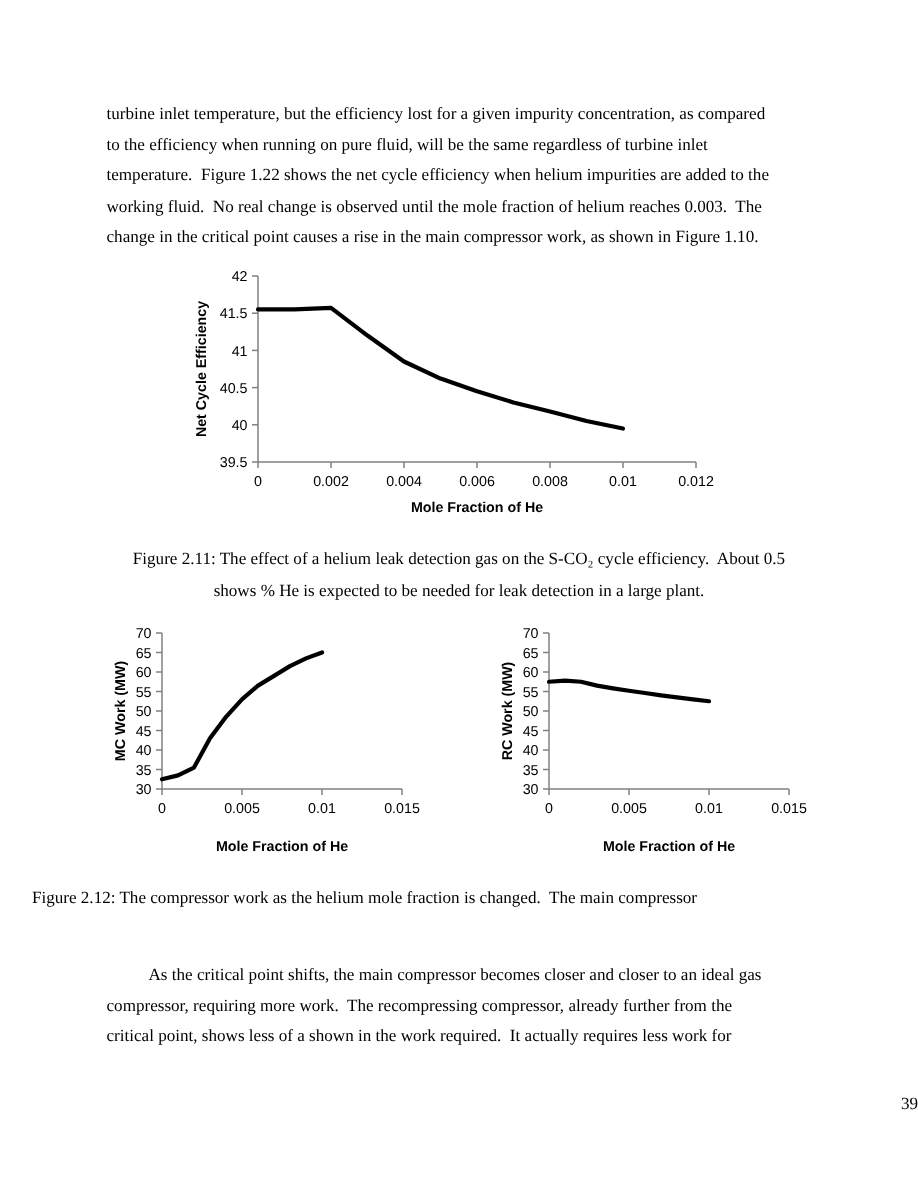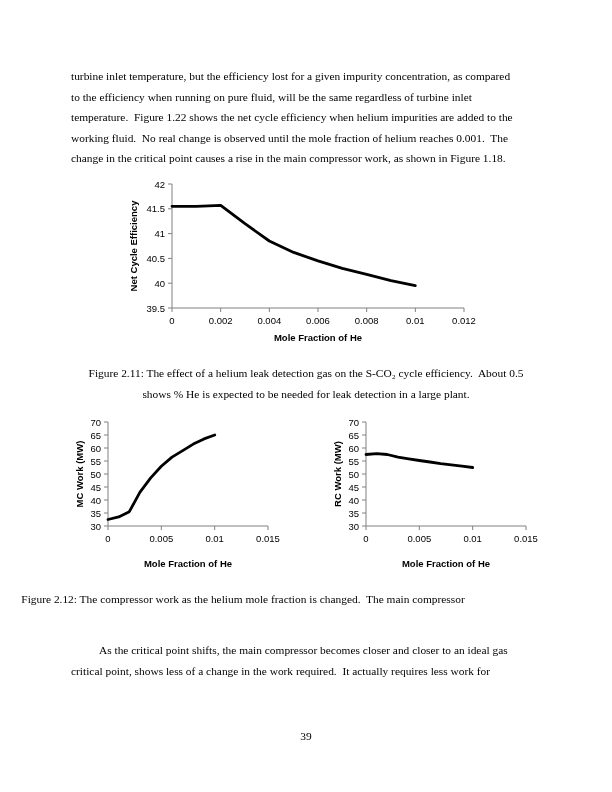--- a/index.html
+++ b/index.html
@@ -14,37 +14,37 @@
     overflow: hidden;
     padding-left: 42px;
   }
   .text-block { position: absolute; font-size: 11.4px; line-height: 20.6px; }
   .tline { white-space: pre; }
   #para-top    { left: 71px;  top: 66px;  width: 482px; }
   #caption-1   { left: 0;     top: 363px; width: 612px; text-align: center; }
   #caption-2   { left: 0;     top: 589px; width: 486px; text-align: center; }
   #para-bottom { left: 71px;  top: 640px; width: 482px; font-family: Liberation Serif, serif; }
   #para-bottom .tline:first-child { text-indent: 28px; }
-  #page-num    { left: 0;     top: 726px; width: 612px; text-align: center; }
+  #page-num    { left: 0;     top: 726px; width: 612px; text-align: right; }
   .chart { position: absolute; }
   #chart-0 { left: 126px; top: 176px; width: 354px; height: 172px; }
   #chart-1 { left: 72px;  top: 414px; width: 222px; height: 160px; }
   #chart-2 { left: 330px; top: 414px; width: 222px; height: 160px; }
 </style>
 </head>
 <body>
 
 <div id="page">
 
   <div id="para-top" class="text-block">
       <div class="tline">turbine inlet temperature, but the efficiency lost for a given impurity concentration, as compared</div>
       <div class="tline">to the efficiency when running on pure fluid, will be the same regardless of turbine inlet</div>
       <div class="tline">temperature.  Figure 1.22 shows the net cycle efficiency when helium impurities are added to the</div>
-      <div class="tline">working fluid.  No real change is observed until the mole fraction of helium reaches 0.001.  The</div>
-      <div class="tline">change in the critical point causes a rise in the main compressor work, as shown in Figure 1.18.</div>
+      <div class="tline">working fluid.  No real change is observed until the mole fraction of helium reaches 0.003.  The</div>
+      <div class="tline">change in the critical point causes a rise in the main compressor work, as shown in Figure 1.10.</div>
     </div>
 
   <div id="chart-0" class="chart"><svg width="354" height="172">
         <line x1="46" y1="8" x2="46" y2="132" stroke="#808080" stroke-width="1"></line>
         <line x1="46" y1="132" x2="338" y2="132" stroke="#808080" stroke-width="1"></line>
         <line x1="42" y1="132" x2="46" y2="132" stroke="#808080" stroke-width="1"></line>
         <text x="39" y="135.5" text-anchor="end" font-size="9.5" font-family="&quot;Liberation Sans&quot;, sans-serif" fill="#000">39.5</text>
         <line x1="42" y1="107.2" x2="46" y2="107.2" stroke="#808080" stroke-width="1"></line>
         <text x="39" y="110.7" text-anchor="end" font-size="9.5" font-family="&quot;Liberation Sans&quot;, sans-serif" fill="#000">40</text>
         <line x1="42" y1="82.4" x2="46" y2="82.4" stroke="#808080" stroke-width="1"></line>
@@ -146,18 +146,19 @@
         <text x="116" y="153" text-anchor="middle" font-size="9.5" font-weight="bold" font-family="&quot;Liberation Sans&quot;, sans-serif" fill="#000">Mole Fraction of He</text>
         <text x="11" y="60" text-anchor="middle" font-size="9.5" font-weight="bold" font-family="&quot;Liberation Sans&quot;, sans-serif" fill="#000" transform="rotate(-90 11 60)">RC Work (MW)</text>
       </svg></div>
 
   <div id="caption-2" class="text-block">
       <div class="tline">Figure 2.12: The compressor work as the helium mole fraction is changed.  The main compressor</div>
     </div>
 
   <div id="para-bottom" class="text-block">
       <div class="tline">As the critical point shifts, the main compressor becomes closer and closer to an ideal gas</div>
-      <div class="tline">critical point, shows less of a change in the work required.  It actually requires less work for</div>
+      <div class="tline">compressor, requiring more work.  The recompressing compressor, already further from the</div>
+      <div class="tline">critical point, shows less of a shown in the work required.  It actually requires less work for</div>
     </div>
 
   <div id="page-num" class="text-block">39</div>
 
 </div>
 
 </body></html>

